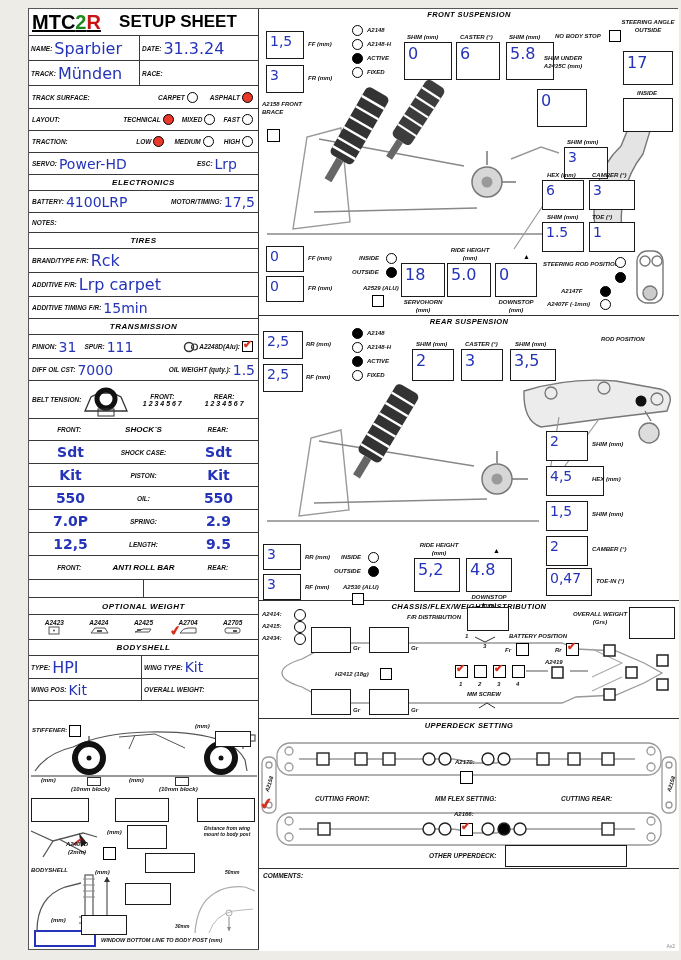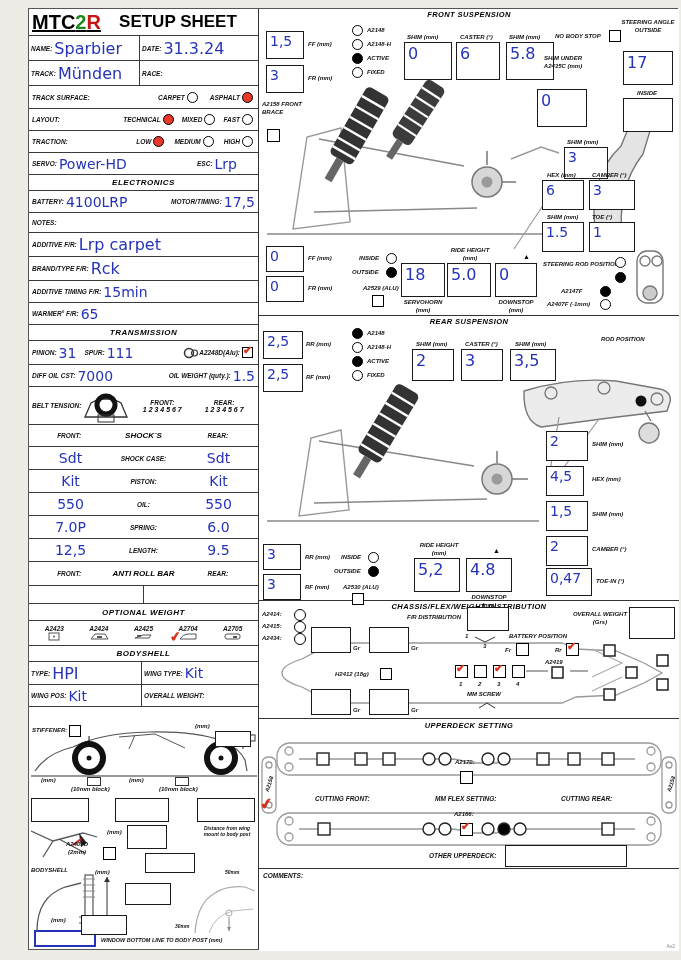--- a/index.html
+++ b/index.html
@@ -36,21 +36,21 @@
       box-sizing:border-box;z-index:3;}
   .cb:after, .icb:after{content:"✔";color:#d8301d;font-weight:bold;font-size:11px;position:absolute;
       left:0px;top:-4px;display:none;}
   .cb.on:after, .icb.on:after{display:block;}
   .rcheck{position:absolute;color:#d8301d;font-weight:bold;font-size:13px;display:none;z-index:4;
           transform:rotate(-10deg);}
   .rcheck.on{display:block;}
   .arrow{position:absolute;font-size:7px;color:#000;z-index:3;}
   .diag{position:absolute;z-index:1;}
   .footnote{position:absolute;right:4px;bottom:2px;font:5px "Liberation Sans",sans-serif;color:#888;}
-  .shockcol{flex:1;text-align:center;}
+  .shockcol{flex:1;text-align:center;font-weight:bold;}
   .optitem{flex:1;display:flex;flex-direction:column;align-items:center;position:relative;}
 </style>
 </head>
 <body>
 
 <div class="sheet">
 
   <div class="lcol">
 
     <div class="row" style="height:27px">
@@ -135,36 +135,33 @@
       <span style="flex:1"></span>
       <span class="lab">MOTOR/TIMING:</span>
       <span class="ival">17,5</span>
     </div>
 
     <div class="row" style="height:20px">
       <span class="lab">NOTES:</span>
       <span class="ival"></span>
     </div>
 
-
+    <div class="row hdrrow" style="height:16px">TIRES</div>
+
+    <div class="row" style="height:24px">
+      <span class="lab">BRAND/TYPE F/R:</span>
+      <span class="ival big">Rck</span>
+    </div>
     <div class="row" style="height:24px">
       <span class="lab">ADDITIVE F/R:</span>
       <span class="ival big">Lrp carpet</span>
     </div>
-    <div class="row" style="height:24px">
-      <span class="lab">BRAND/TYPE F/R:</span>
-      <span class="ival big">Rck</span>
-    </div>
     <div class="row" style="height:22px">
       <span class="lab">ADDITIVE TIMING F/R:</span>
       <span class="ival">15min</span>
-    </div>
-    <div class="row" style="height:22px">
-      <span class="lab">WARMER° F/R:</span>
-      <span class="ival">65</span>
     </div>
 
     <div class="row hdrrow" style="height:16px">TRANSMISSION</div>
 
     <div class="row" style="height:24px">
       <span class="lab">PINION:</span>
       <span class="ival">31</span>
       <span style="width:8px"></span>
       <span class="lab">SPUR:</span>
       <span class="ival">111</span>
@@ -219,21 +216,21 @@
       <span class="shockcol ival">Kit</span>
     </div>
     <div class="row" style="height:23px">
       <span class="shockcol ival">550</span>
       <span class="shockcol lab">OIL:</span>
       <span class="shockcol ival">550</span>
     </div>
     <div class="row" style="height:23px">
       <span class="shockcol ival">7.0P</span>
       <span class="shockcol lab">SPRING:</span>
-      <span class="shockcol ival">6.0</span>
+      <span class="shockcol ival">2.9</span>
     </div>
     <div class="row" style="height:23px">
       <span class="shockcol ival">12,5</span>
       <span class="shockcol lab">LENGTH:</span>
       <span class="shockcol ival">9.5</span>
     </div>
 
     <div class="row" style="height:24px">
       <span class="shockcol lab">FRONT:</span>
       <span class="shockcol" style="font:italic bold 8px 'Liberation Sans',sans-serif">ANTI ROLL BAR</span>
@@ -546,21 +543,21 @@
       <div class="vbox" style="left:153px;top:33px;width:42px;height:32px;font-size:16px">2</div>
       <span class="slab" style="left:206px;top:25px">CASTER (°)</span>
       <div class="vbox" style="left:202px;top:33px;width:42px;height:32px;font-size:16px">3</div>
       <span class="slab" style="left:256px;top:25px">SHIM (mm)</span>
       <div class="vbox" style="left:251px;top:33px;width:46px;height:32px;font-size:16px">3,5</div>
 
       <span class="slab" style="left:342px;top:20px">ROD POSITION</span>
 
       <div class="vbox" style="left:287px;top:115px;width:42px;height:30px">2</div>
       <span class="slab" style="left:333px;top:125px">SHIM (mm)</span>
-      <div class="vbox" style="left:287px;top:150px;width:38px;height:30px">4,5</div>
+      <div class="vbox" style="left:287px;top:150px;width:58px;height:30px">4,5</div>
       <span class="slab" style="left:333px;top:160px">HEX (mm)</span>
       <div class="vbox" style="left:287px;top:185px;width:42px;height:30px">1,5</div>
       <span class="slab" style="left:333px;top:195px">SHIM (mm)</span>
       <div class="vbox" style="left:287px;top:220px;width:42px;height:30px">2</div>
       <span class="slab" style="left:333px;top:230px">CAMBER (°)</span>
       <div class="vbox" style="left:287px;top:252px;width:46px;height:28px">0,47</div>
       <span class="slab" style="left:337px;top:262px">TOE-IN (°)</span>
 
       <div class="vbox" style="left:4px;top:228px;width:38px;height:26px">3</div>
       <span class="slab" style="left:46px;top:238px">RR (mm)</span>

